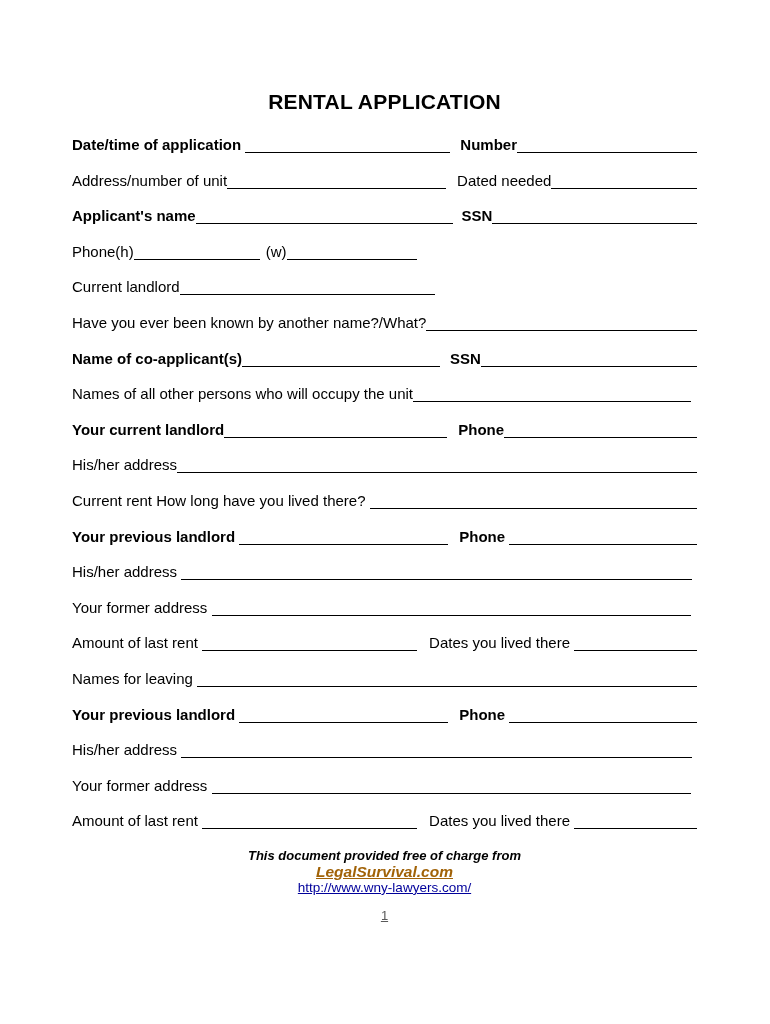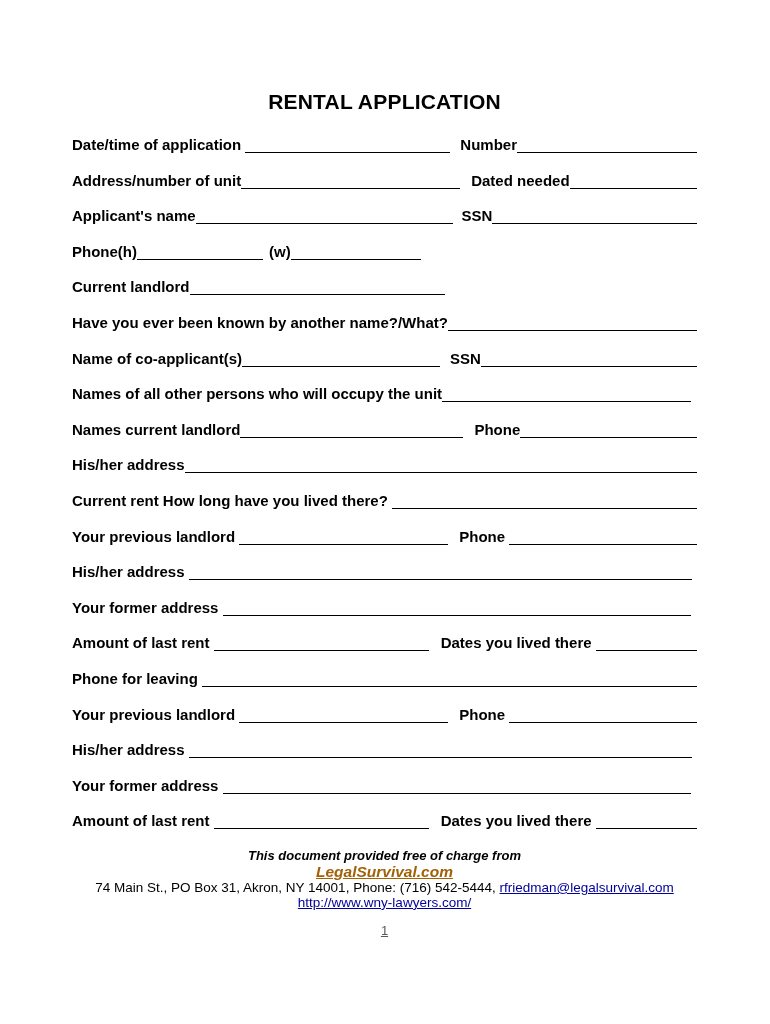--- a/index.html
+++ b/index.html
@@ -1,20 +1,20 @@
 <!DOCTYPE html>
 <html><head>
 <meta charset="utf-8">
 <style>
   html,body{margin:0;padding:0;background:#ffffff;}
   body{width:770px;height:1024px;overflow:hidden;font-family:"Liberation Sans","DejaVu Sans",sans-serif;color:#000;}
   .page{box-sizing:border-box;width:770px;height:1024px;padding:90px 73px 0 72px;background:#fff;}
   .doc-title{font-size:21px;font-weight:bold;text-align:center;margin:0 0 22px 0;line-height:24px;letter-spacing:.2px;}
   .form-row{display:flex;align-items:flex-end;font-size:15px;line-height:18px;margin-bottom:17.6px;}
-  .lbl{white-space:pre;font-weight:bold;}
+  .lbl{white-space:pre;}
   .lbl.b{font-weight:bold;}
   .line{display:inline-block;height:14px;border-bottom:1.6px solid #000;margin-bottom:1px;}
   .line.flex{flex:1;}
   .gapseg{display:inline-block;height:1px;}
   .footer{text-align:center;}
   .f-note{font-size:13px;font-weight:bold;font-style:italic;line-height:15px;}
   .f-site{font-size:15.5px;font-weight:bold;font-style:italic;line-height:17px;}
   .f-addr,.f-url{font-size:13.5px;line-height:15px;}
   a.navy{color:#00009b;text-decoration:underline;cursor:pointer;}
   .f-site a.navy{color:#a16207;}
@@ -70,21 +70,21 @@
         <span class="line" style="width: 198px;"></span>
         <span class="gapseg" style="width: 10px;"></span>
         <span class="lbl b">SSN</span>
         <span class="line flex"></span>
       </div>
       <div class="form-row">
         <span class="lbl">Names of all other persons who will occupy the unit</span>
         <span class="line flex" style="margin-right: 6px;"></span>
       </div>
       <div class="form-row">
-        <span class="lbl b">Names current landlord</span>
+        <span class="lbl b">Your current landlord</span>
         <span class="line" style="width: 223px;"></span>
         <span class="gapseg" style="width: 11px;"></span>
         <span class="lbl b">Phone</span>
         <span class="line flex"></span>
       </div>
       <div class="form-row">
         <span class="lbl">His/her address</span>
         <span class="line flex"></span>
       </div>
       <div class="form-row">
@@ -107,21 +107,21 @@
         <span class="line flex" style="margin-right: 6px;"></span>
       </div>
       <div class="form-row">
         <span class="lbl">Amount of last rent </span>
         <span class="line" style="width: 215px;"></span>
         <span class="gapseg" style="width: 12px;"></span>
         <span class="lbl">Dates you lived there </span>
         <span class="line flex"></span>
       </div>
       <div class="form-row">
-        <span class="lbl">Phone for leaving </span>
+        <span class="lbl">Names for leaving </span>
         <span class="line flex"></span>
       </div>
       <div class="form-row">
         <span class="lbl b">Your previous landlord </span>
         <span class="line" style="width: 209px;"></span>
         <span class="gapseg" style="width: 11px;"></span>
         <span class="lbl b">Phone </span>
         <span class="line flex"></span>
       </div>
       <div class="form-row">
@@ -137,19 +137,18 @@
         <span class="line" style="width: 215px;"></span>
         <span class="gapseg" style="width: 12px;"></span>
         <span class="lbl">Dates you lived there </span>
         <span class="line flex"></span>
       </div>
     </div>
 
   <div class="footer">
     <div class="f-note">This document provided free of charge from</div>
     <div class="f-site"><a class="navy">LegalSurvival.com</a></div>
-    <div class="f-addr"><span>74 Main St., PO Box 31, Akron, NY 14001, Phone: (716) 542-5444, </span><a class="navy">rfriedman@legalsurvival.com</a></div>
     <div class="f-url"><a class="navy">http://www.wny-lawyers.com/</a></div>
   </div>
 
   <div class="page-num"><span>1</span></div>
 
 </div>
 
 </body></html>

